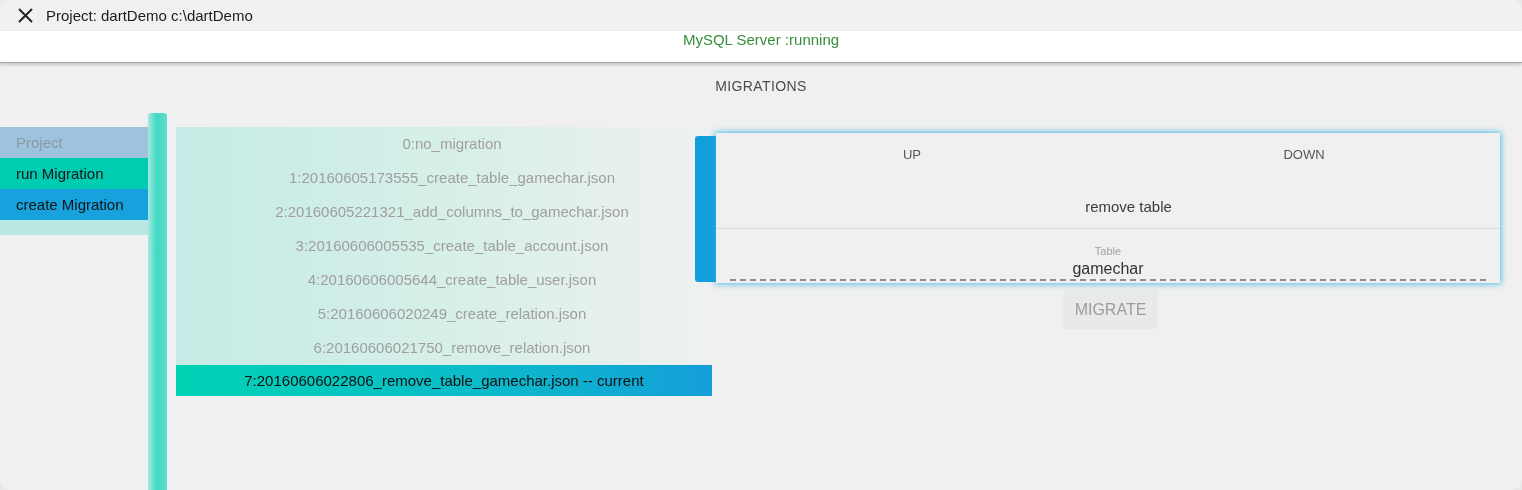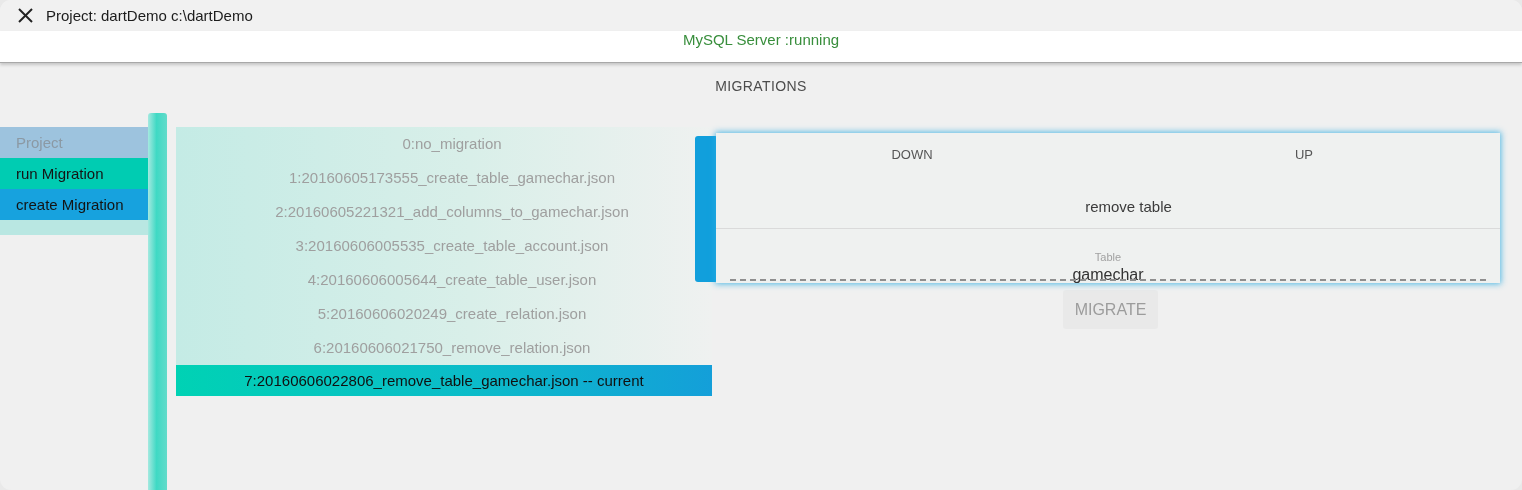--- a/index.html
+++ b/index.html
@@ -81,21 +81,21 @@
   .card-tabs { display: flex; height: 42px; }
   .card-tab {
     flex: 1; display: flex; align-items: center; justify-content: center;
     font-size: 13px; color: #565656; cursor: pointer;
   }
   .card-action { text-align: center; margin-top: 23px; font-size: 15px; color: #3b3b3b; margin-left: 41px; }
   .card-field {
     position: absolute; left: 0; top: 95px; width: 100%; height: 55px;
     border-top: 1px solid #dadada; text-align: center;
   }
-  .field-label { margin-top: 22px; font-size: 11px; color: #a1a1a1; }
+  .field-label { margin-top: 16px; font-size: 11px; color: #a1a1a1; }
   .field-value { margin-top: 3px; font-size: 16px; color: #323232; }
   .field-underline {
     position: absolute; left: 14px; right: 14px; bottom: 2px;
     border-bottom: 2px dashed #8f8f8f;
   }
   .migrate-btn {
     position: absolute; left: 1063px; top: 290px; width: 95px; height: 39px;
     background: #e9e9e9; border: none; border-radius: 3px;
     font-family: "Liberation Sans", sans-serif;
     font-size: 16px; color: #9c9c9c; cursor: pointer;
@@ -135,22 +135,22 @@
     <div class="mig-row">3:20160606005535_create_table_account.json</div>
     <div class="mig-row">4:20160606005644_create_table_user.json</div>
     <div class="mig-row">5:20160606020249_create_relation.json</div>
     <div class="mig-row">6:20160606021750_remove_relation.json</div>
     <div class="mig-row-current">7:20160606022806_remove_table_gamechar.json -- current</div>
   </div>
 
   <div class="accent-bar"></div>
   <div class="detail-card">
     <div class="card-tabs">
+      <div class="card-tab">UP</div>
       <div class="card-tab">DOWN</div>
-      <div class="card-tab">UP</div>
     </div>
     <div class="card-action">remove table</div>
     <div class="card-field">
       <div class="field-label">Table</div>
       <div class="field-value">gamechar</div>
     </div>
     <div class="field-underline"></div>
   </div>
 
   <button class="migrate-btn">MIGRATE</button>

